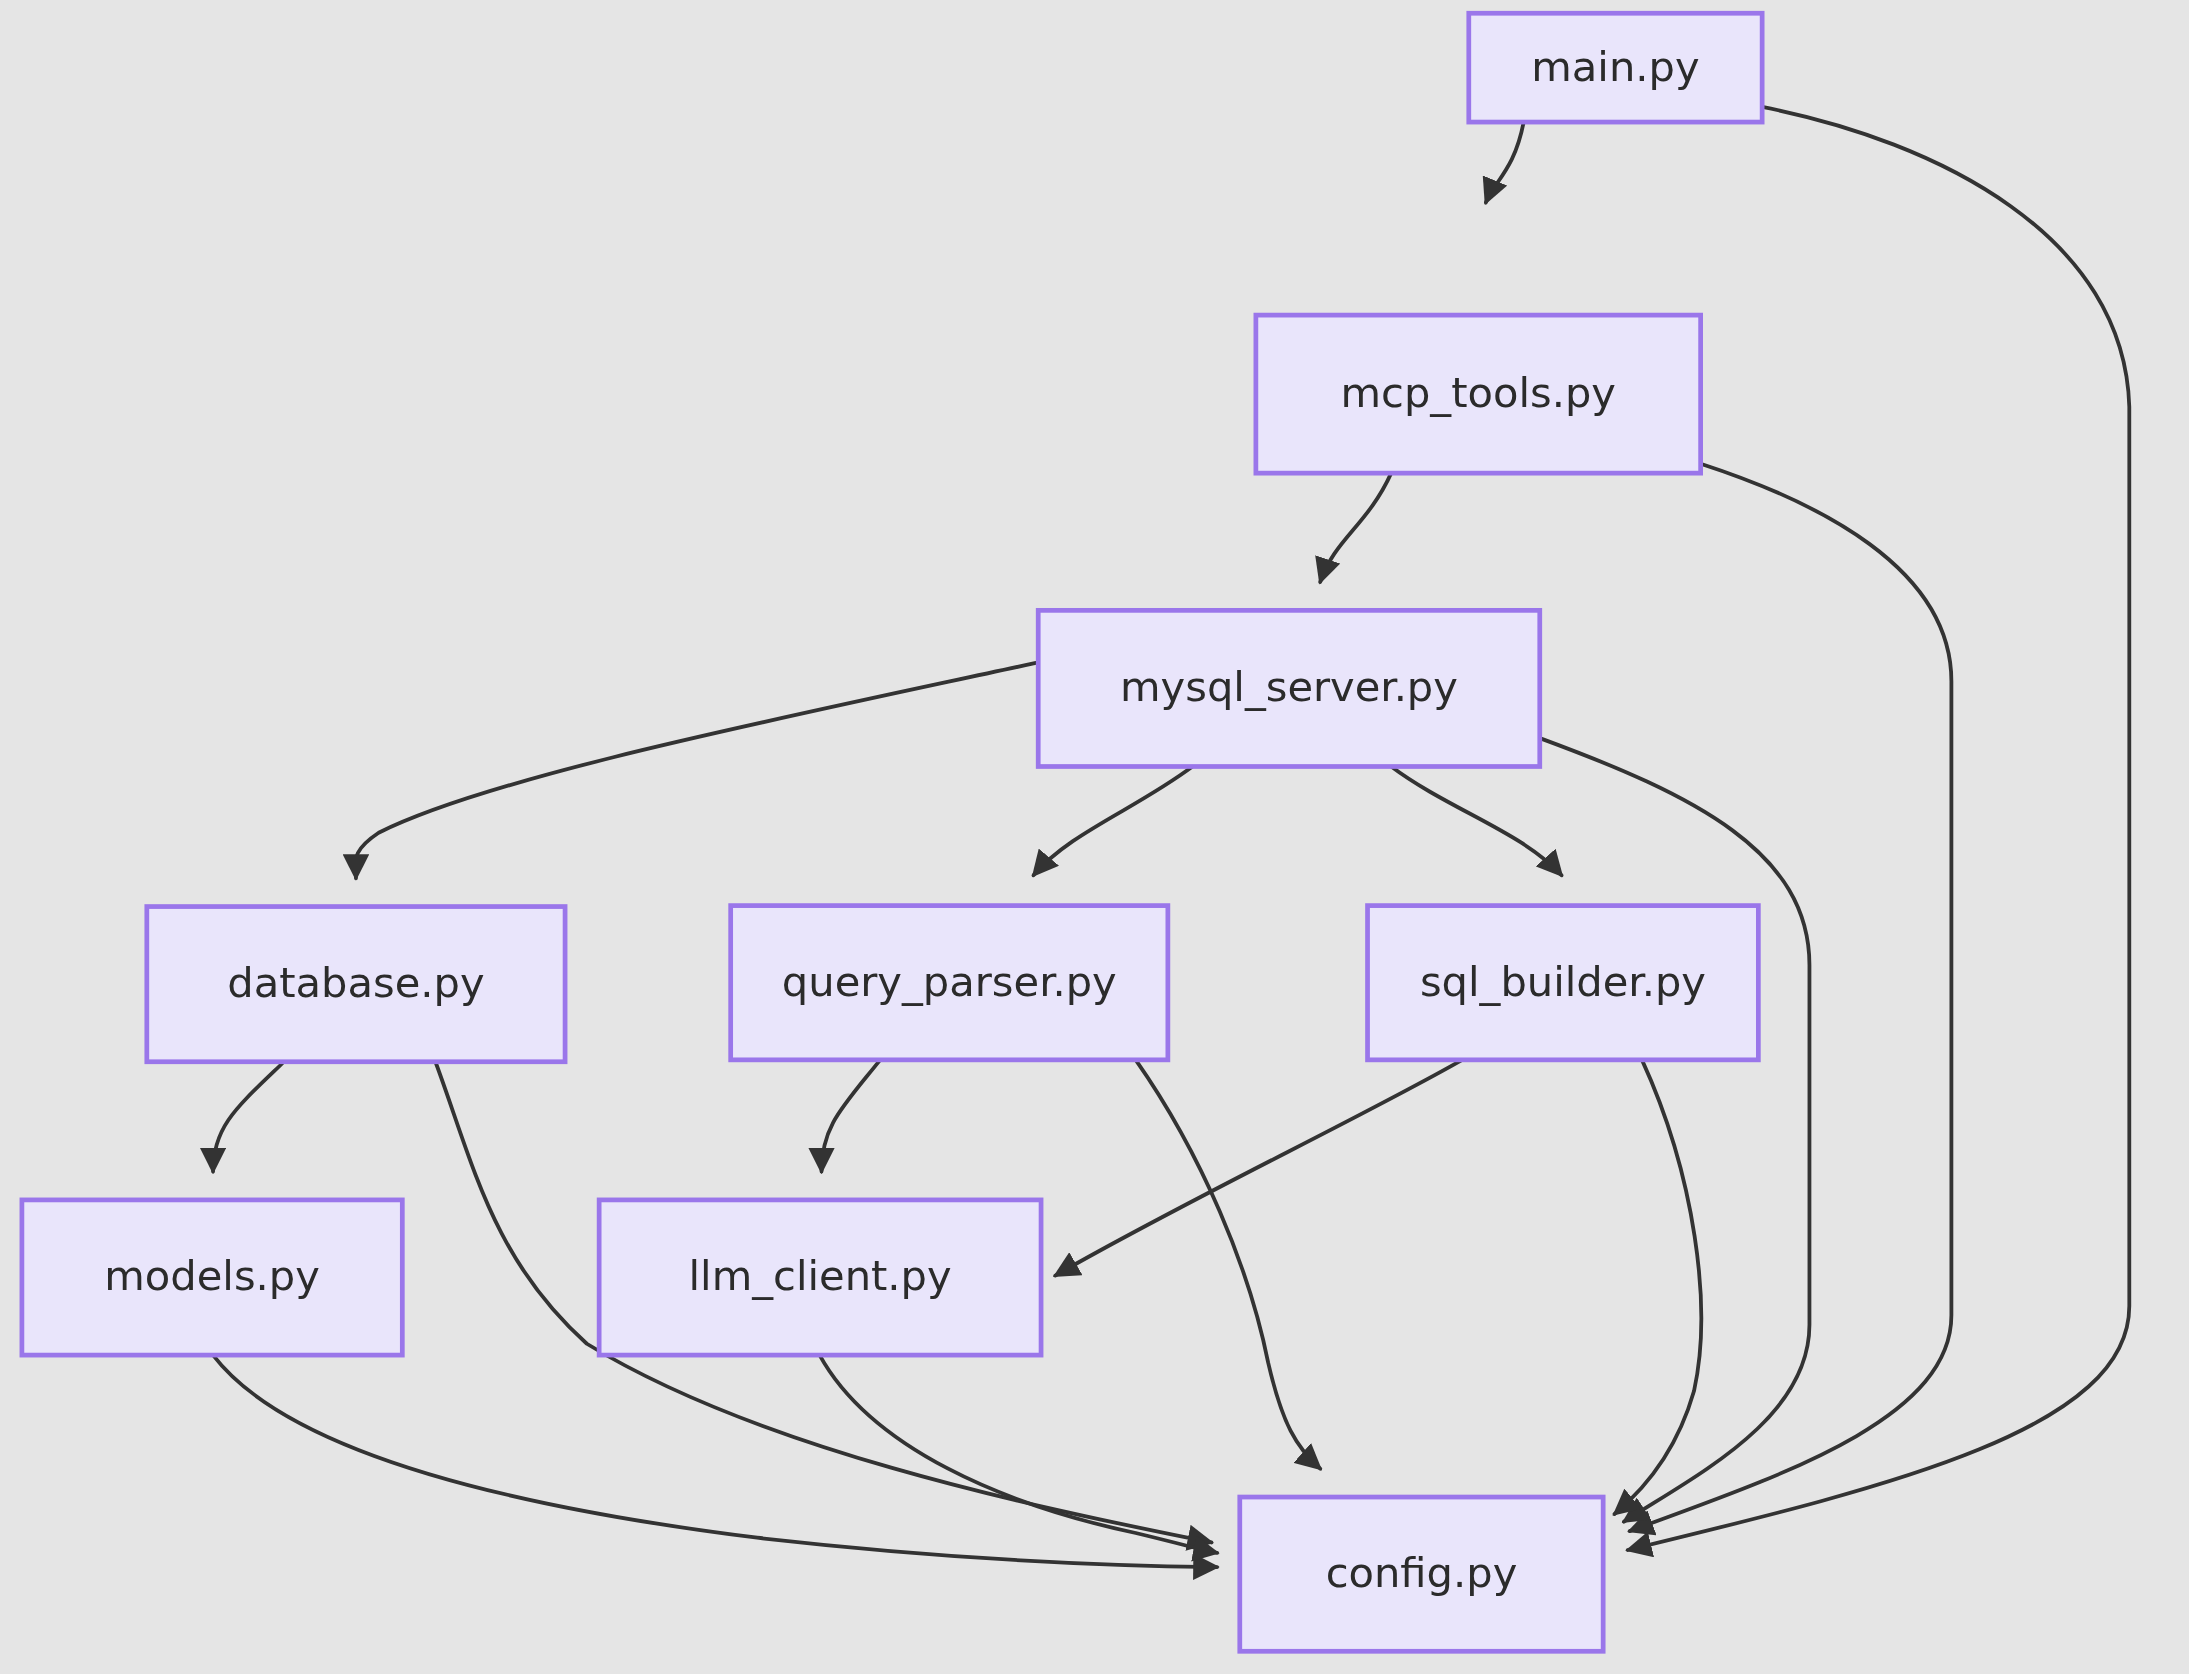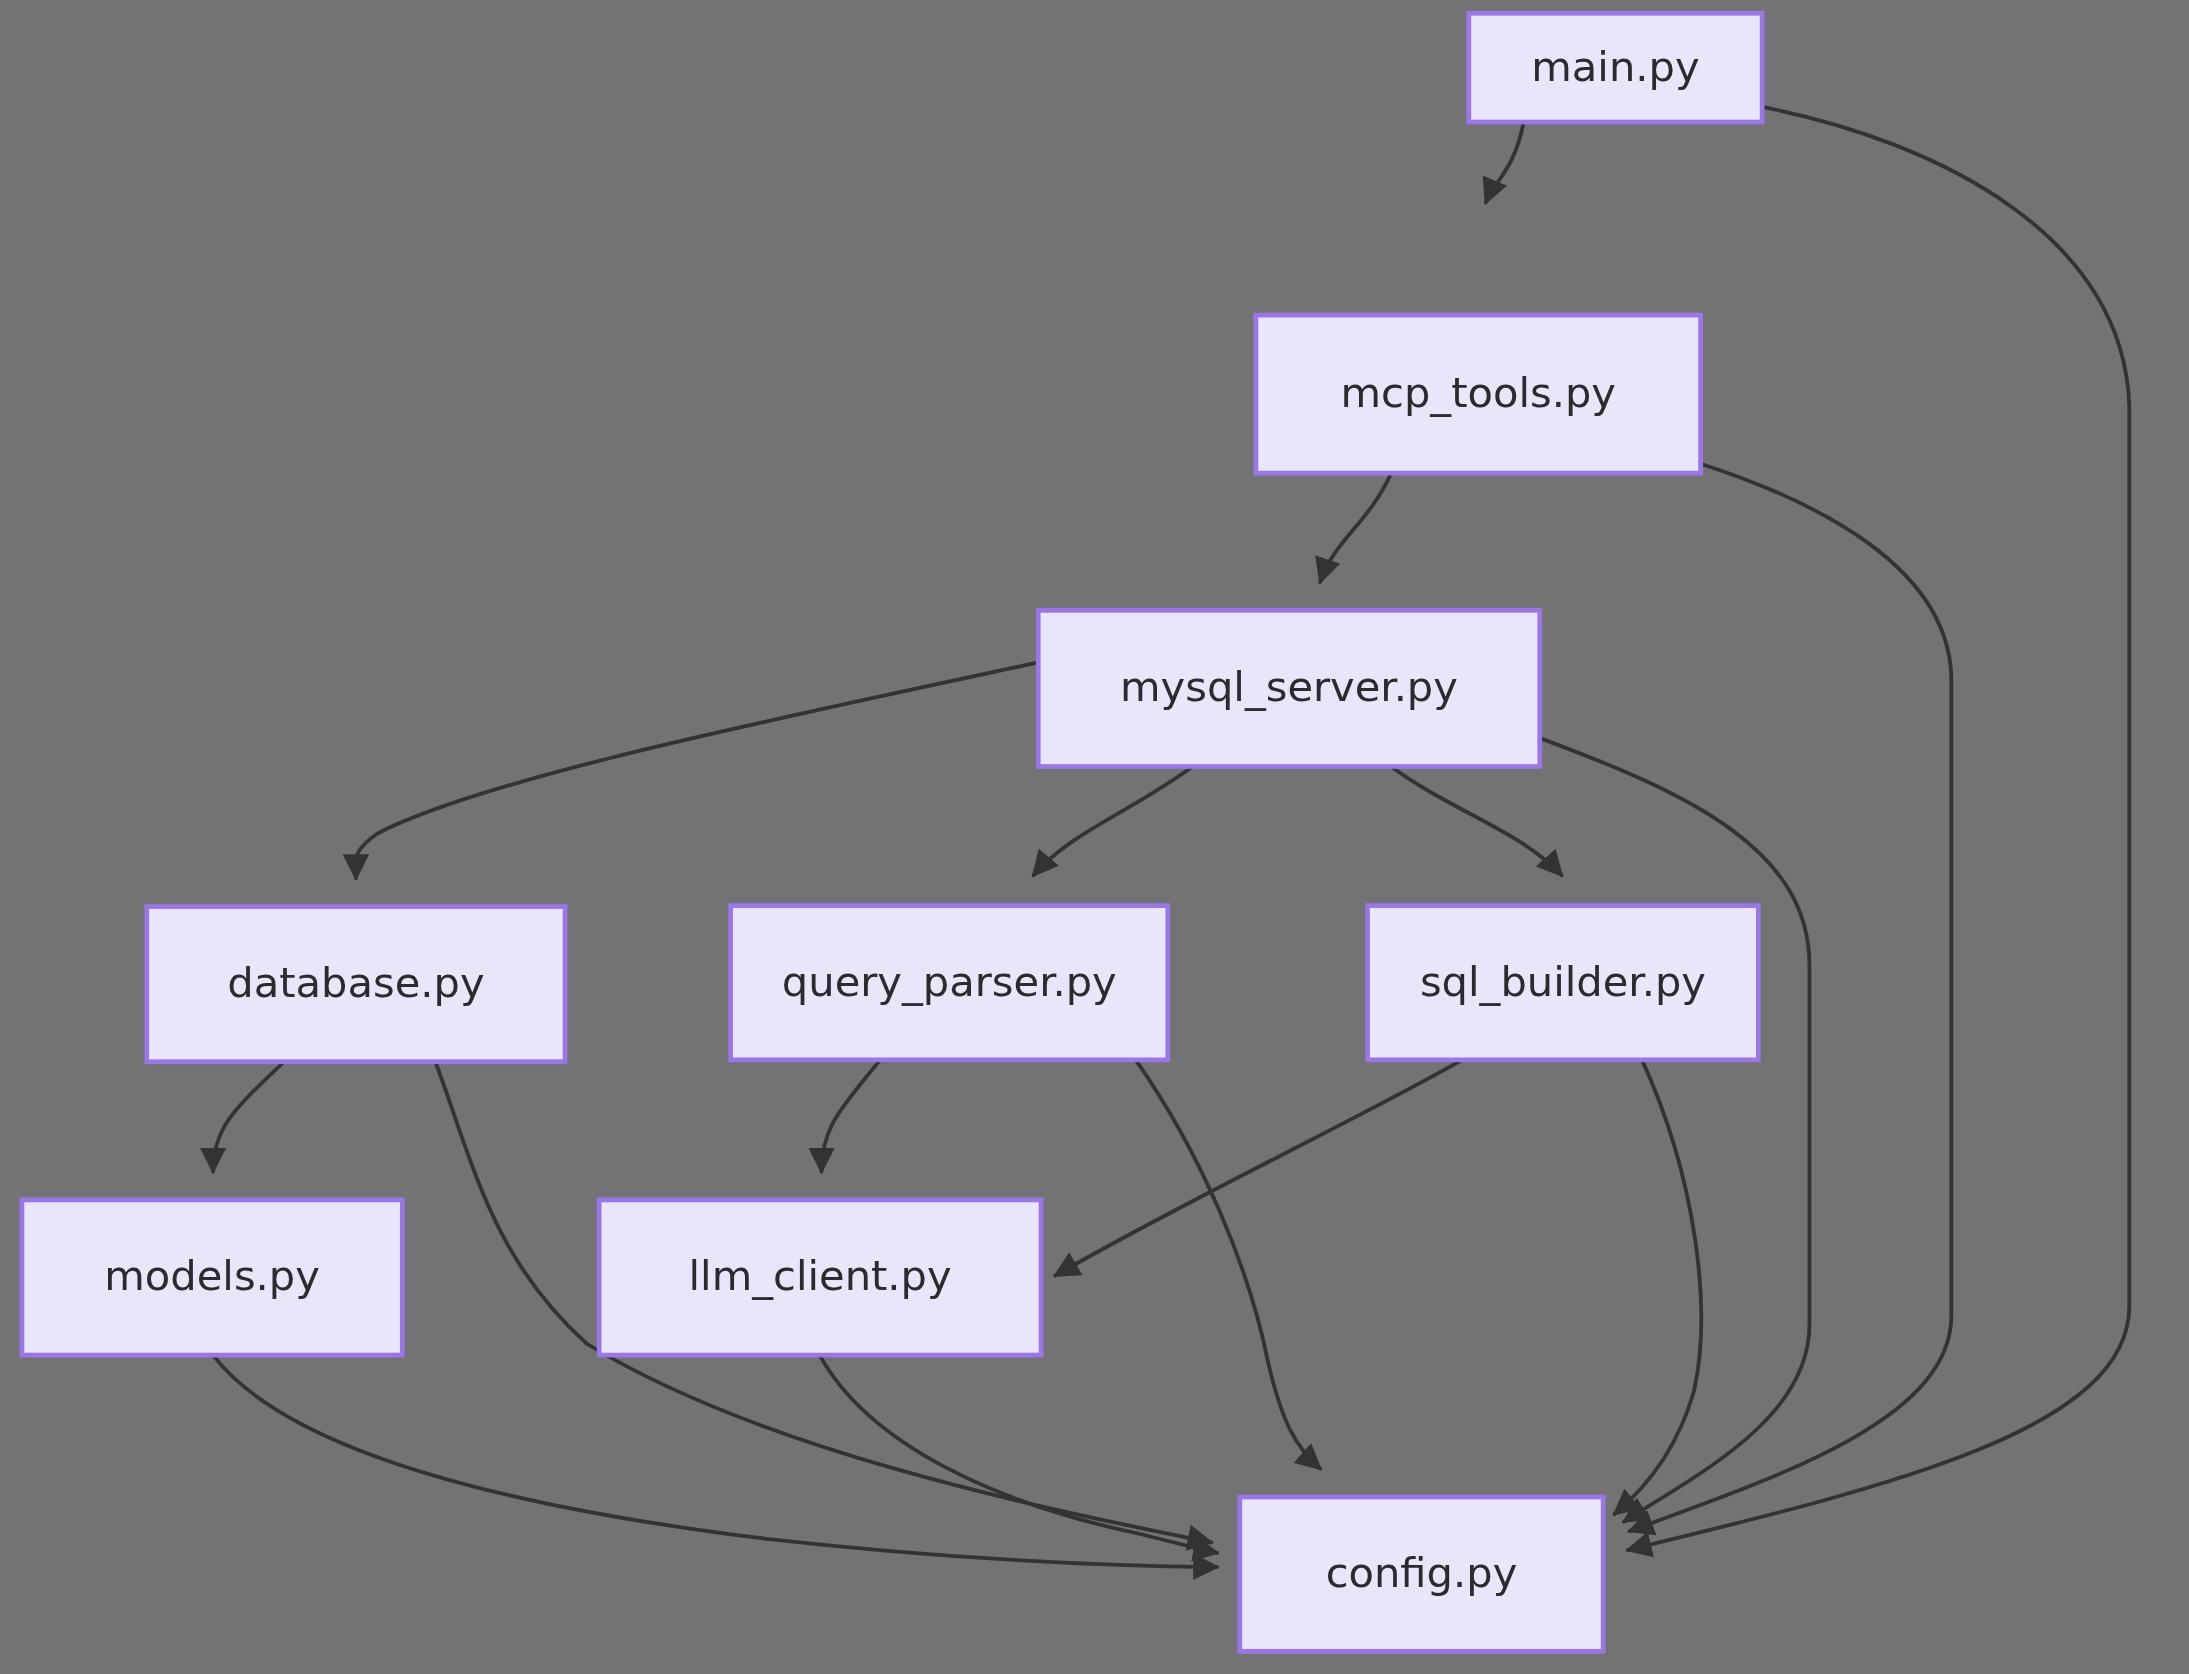--- a/index.html
+++ b/index.html
@@ -11,21 +11,21 @@
   body {
     width: 2190px;
     height: 1674px;
     font-family: "DejaVu Sans", "Liberation Sans", sans-serif;
     overflow: hidden;
   }
   #graph-root {
     position: relative;
     width: 2190px;
     height: 1674px;
-    background: #737373;
+    background: #e5e5e5;
   }
   svg.graph-canvas {
     position: absolute;
     top: 0;
     left: 0;
     width: 2190px;
     height: 1674px;
     display: block;
   }
   .node-rect {

